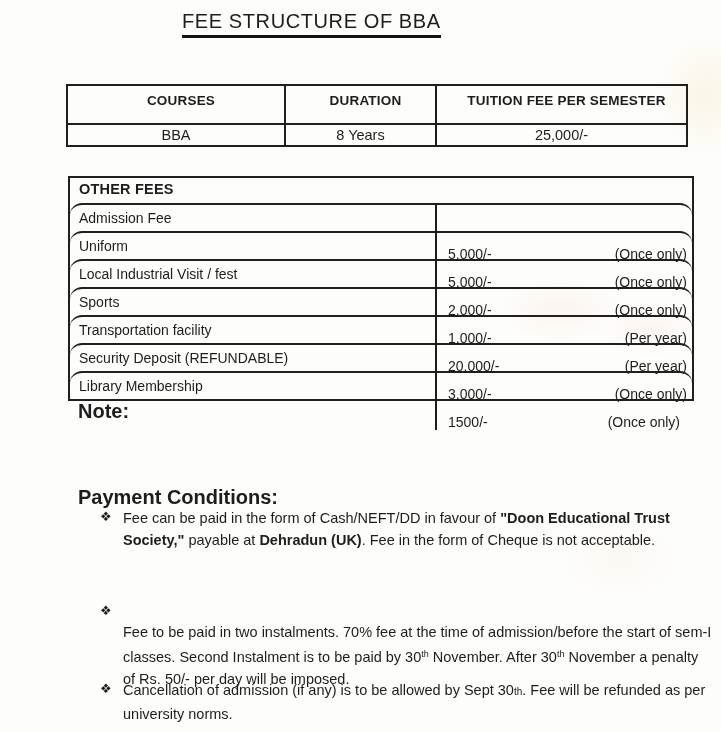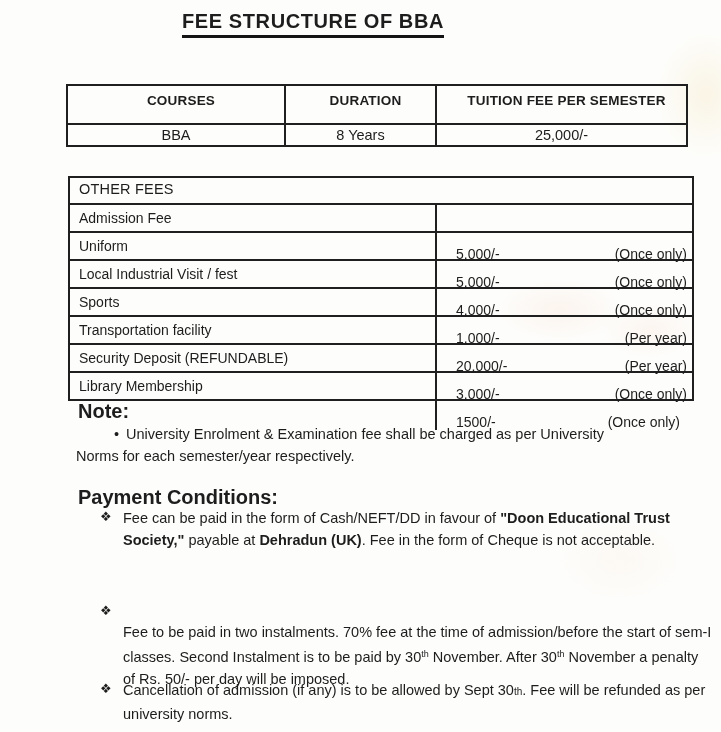--- a/index.html
+++ b/index.html
@@ -13,54 +13,54 @@
       radial-gradient(ellipse 70px 90px at 706px 95px,  rgba(238,214,150,0.22), transparent 70%),
       radial-gradient(ellipse 90px 45px at 560px 310px, rgba(244,186,160,0.14), transparent 70%),
       radial-gradient(ellipse 70px 40px at 650px 330px, rgba(244,186,160,0.12), transparent 70%),
       radial-gradient(ellipse 90px 60px at 620px 560px, rgba(246,210,180,0.10), transparent 70%);
     font-family:"Liberation Sans", sans-serif;
     color:#1d1d1d;
     overflow:hidden;
   }
   .doc-title {
     position:absolute; top:10px; left:182px;
-    font-size:20px; font-weight:bold; letter-spacing:0.6px;
+    font-size:20px; font-weight:normal; letter-spacing:0.6px;
     border-bottom:3px solid #141414; padding-bottom:2px;
   }
   
   .course-table {
     position:absolute; top:84px; left:66px; width:620px;
     border-collapse:collapse; table-layout:fixed;
   }
   .course-table th, .course-table td {
     border:2px solid #1f1f1f; text-align:center; vertical-align:middle;
   }
   .course-table th { height:39px; font-size:13.5px; font-weight:bold; letter-spacing:0.2px; padding-bottom:8px;padding-left:10px; }
   .course-table td { height:22px; font-size:14.5px; font-weight:normal; }
   
   .fees-table {
     position:absolute; top:176px; left:68px; width:626px;
     border:2px solid #1f1f1f; background:transparent;
   }
   .fees-header {
     height:25px; line-height:23px; padding-left:9px;
-    font-size:14.5px; font-weight:normal; letter-spacing:0.2px;
+    font-size:14.5px; font-weight:bold; letter-spacing:0.2px;
   }
   .fee-row {
     display:grid; grid-template-columns:367px 1fr;
-    border-top:2px solid #1f1f1f; height:28px;
+    border-top:2px solid #1f1f1f; height:28px;border-radius:12px;
   }
   .fee-name {
     padding-left:9px; font-size:14px; line-height:26px;
     border-right:2px solid #1f1f1f;
     white-space:nowrap; overflow:hidden;
   }
   .fee-val {
     display:flex; justify-content:space-between; align-items:center;
-    padding:0 5px 0 19px; font-size:14px;margin-top:41px;
+    padding:0 5px 0 11px; font-size:14px;margin-top:41px;
   }
   .fee-row:last-child .fee-val { padding-right:12px; }
   
   .note-label, .pay-label {
     position:absolute; left:78px;
     font-size:20px; font-weight:bold;
   }
   .note-label { top:400px; }
   .note-para {
     position:absolute; top:423px; left:76px; width:552px;
@@ -119,21 +119,21 @@
     <div class="fee-row">
       <div class="fee-name">Uniform</div>
       <div class="fee-val">
         <span>5,000/-</span>
         <span>(Once only)</span>
       </div>
     </div>
     <div class="fee-row">
       <div class="fee-name">Local Industrial Visit / fest</div>
       <div class="fee-val">
-        <span>4,000/-</span>
+        <span>2,000/-</span>
         <span>(Once only)</span>
       </div>
     </div>
     <div class="fee-row">
       <div class="fee-name">Sports</div>
       <div class="fee-val">
         <span>1,000/-</span>
         <span>(Per year)</span>
       </div>
     </div>
@@ -154,23 +154,20 @@
     <div class="fee-row">
       <div class="fee-name">Library Membership</div>
       <div class="fee-val">
         <span>1500/-</span>
         <span>(Once only)</span>
       </div>
     </div>
   </div>
 
   <div class="note-label">Note:</div>
-  <p class="note-para">
-    <span class="note-marker">•</span><span>University Enrolment &amp; Examination fee shall be charged as per University Norms for each semester/year respectively.</span>
-  </p>
 
   <div class="pay-label">Payment Conditions:</div>
 
   <div class="pb pb1">
     <span class="marker">❖</span>
     <span class="txt"><span>Fee can be paid in the form of Cash/NEFT/DD in favour of </span><span class="b">"Doon Educational Trust Society,"</span><span> payable at </span><span class="b">Dehradun (UK)</span><span>. Fee in the form of Cheque is not acceptable.</span></span>
   </div>
   <div class="pb pb2">
     <span class="marker">❖</span>
     <span class="txt"><span>Fee to be paid in two instalments. 70% fee at the time of admission/before the start of sem-I classes. Second Instalment is to be paid by 30</span><span class="sup">th</span><span> November. After 30</span><span class="sup">th</span><span> November a penalty of Rs. 50/- per day will be imposed.</span></span>

